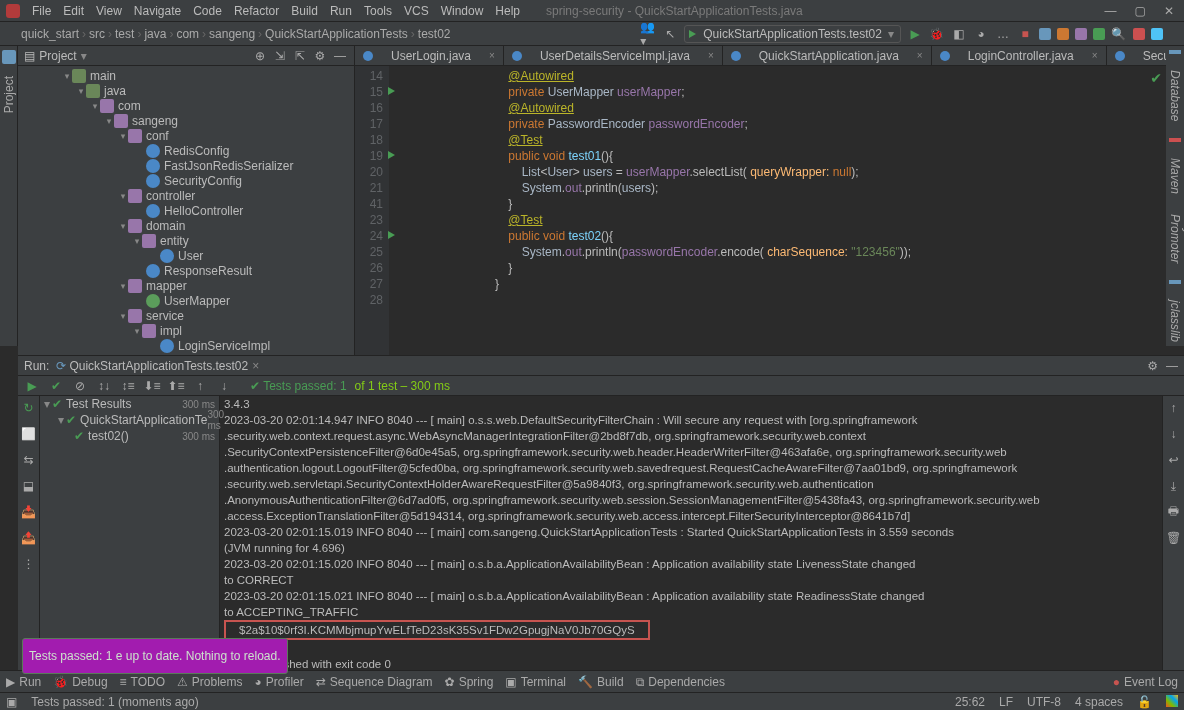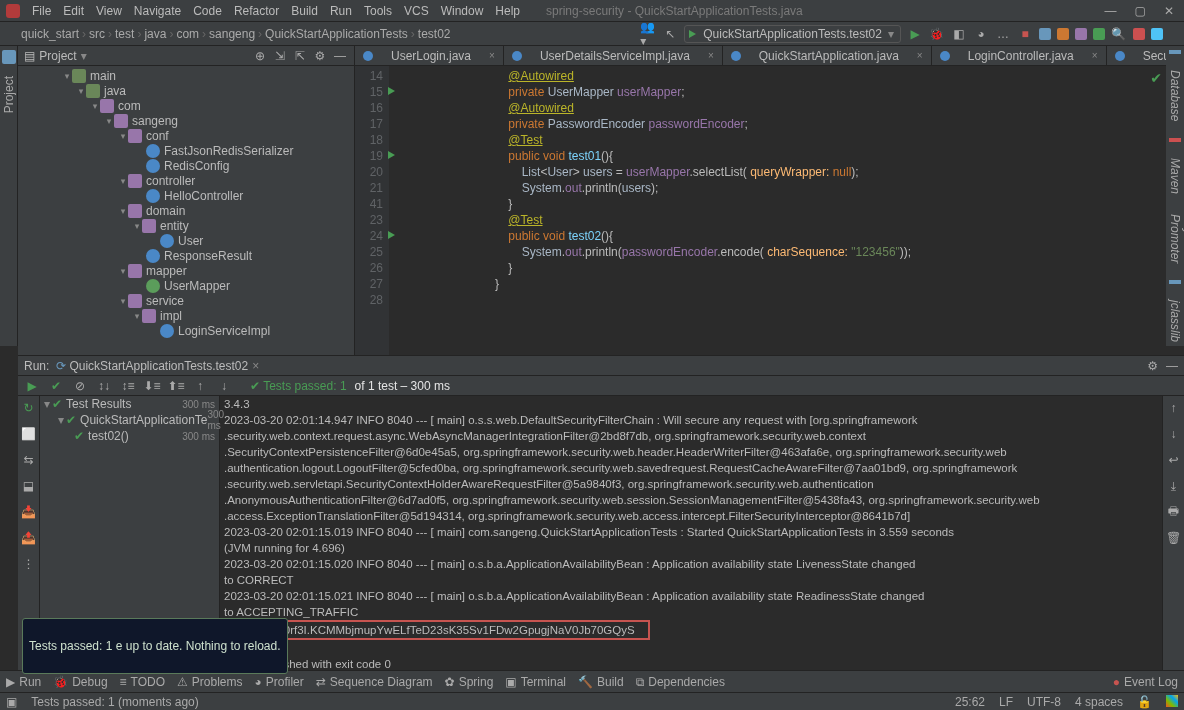--- a/index.html
+++ b/index.html
@@ -71,21 +71,21 @@
 .code .c-str { color: #6a8759; }
 .code .c-plain { color: #a9b7c6; }
 .editor .valid-mark { position: absolute; right: 4px; top: 4px; color: #499c54; font-size: 14px; }
 
 
 .run-window { position: absolute; left: 18px; right: 0; top: 355px; height: 325px; background: #2b2b2b; border-top: 1px solid #232323; display: flex; flex-direction: column; }
 .run-header { height: 20px; display: flex; align-items: center; padding: 0 6px; background: #3c3f41; border-bottom: 1px solid #232323; }
 .run-header .gear { margin-left: auto; color: #aaaaaa; cursor: pointer; }
 .run-toolbar { height: 20px; display: flex; align-items: center; padding: 0 6px; background: #3c3f41; gap: 8px; border-bottom: 1px solid #232323; }
 .run-toolbar .pass-text { color: #499c54; }
-.run-toolbar .pass-info { color: #e5e5e5; }
+.run-toolbar .pass-info { color: #84cc16; }
 .run-body { flex: 1; display: flex; overflow: hidden; }
 .run-left-gutter { width: 22px; background: #3c3f41; display: flex; flex-direction: column; align-items: center; padding-top: 4px; gap: 10px; border-right: 1px solid #232323; }
 .test-tree { width: 180px; background: #3c3f41; border-right: 1px solid #232323; }
 .test-row { display: flex; align-items: center; height: 16px; padding-left: var(--ind, 4px); cursor: pointer; }
 .test-row .ok { color: #499c54; margin-right: 4px; }
 .test-row .time { margin-left: auto; color: #888888; padding-right: 4px; font-size: 10px; }
 .console { flex: 1; font-family: "Consolas", monospace; font-size: 11.5px; color: #bbbbbb; line-height: 16px; padding: 0 4px; overflow-wrap: break-word; position: relative; }
 .console .highlight-box { border: 2px solid #c75450; padding: 0 13px; display: inline-block; }
 .run-right-gutter { width: 22px; background: #3c3f41; border-left: 1px solid #232323; display: flex; flex-direction: column; align-items: center; padding-top: 4px; gap: 10px; }
 
@@ -93,21 +93,21 @@
 .bottom-strip { position: absolute; left: 0; right: 0; bottom: 18px; height: 22px; background: #3c3f41; border-top: 1px solid #232323; display: flex; align-items: center; padding: 0 6px; gap: 12px; }
 .bottom-strip .bitem { display: flex; align-items: center; gap: 4px; cursor: pointer; color: #aaaaaa; }
 .bottom-strip .event-log { margin-left: auto; }
 
 
 .statusbar { position: absolute; left: 0; right: 0; bottom: 0; height: 18px; background: #3c3f41; border-top: 1px solid #232323; display: flex; align-items: center; padding: 0 6px; color: #aaaaaa; gap: 14px; }
 .statusbar .stat-right { margin-left: auto; display: flex; gap: 14px; }
 .statusbar .winlogo { width: 12px; height: 12px; background: linear-gradient(45deg,#f25022,#7fba00,#00a4ef,#ffb900); }
 
 
-.tooltip { position: absolute; left: 22px; bottom: 36px; background: #0f172a; border: 1px solid #5a7a5a; padding: 20px 6px; border-radius: 3px; color: #cde0cd; z-index: 10; }
+.tooltip { position: absolute; left: 22px; bottom: 36px; background: #a21caf; border: 1px solid #5a7a5a; padding: 10px 6px; border-radius: 3px; color: #cde0cd; z-index: 10; }
 </style>
 </head>
 <body>
 
 <div class="menubar">
   <div class="logo"></div>
   <div id="menu-items" style="display: inline;"><span class="menu-item">File</span><span class="menu-item">Edit</span><span class="menu-item">View</span><span class="menu-item">Navigate</span><span class="menu-item">Code</span><span class="menu-item">Refactor</span><span class="menu-item">Build</span><span class="menu-item">Run</span><span class="menu-item">Tools</span><span class="menu-item">VCS</span><span class="menu-item">Window</span><span class="menu-item">Help</span></div>
   <div class="title">spring-security - QuickStartApplicationTests.java</div>
   <div class="win-controls">
     <span>—</span>
@@ -190,26 +190,31 @@
         <span class="label">sangeng</span>
       </div>
       <div class="tree-row" style="--ind: 100px;">
         <span class="chev">▾</span>
         <span class="ticon pkg"></span>
         <span class="label">conf</span>
       </div>
       <div class="tree-row" style="--ind: 118px;">
         <span class="chev"></span>
         <span class="ticon cls"></span>
+        <span class="label">RedisConfig</span>
+      </div>
+      <div class="tree-row" style="--ind: 118px;">
+        <span class="chev"></span>
+        <span class="ticon cls"></span>
         <span class="label">FastJsonRedisSerializer</span>
       </div>
       <div class="tree-row" style="--ind: 118px;">
         <span class="chev"></span>
         <span class="ticon cls"></span>
-        <span class="label">RedisConfig</span>
+        <span class="label">SecurityConfig</span>
       </div>
       <div class="tree-row" style="--ind: 100px;">
         <span class="chev">▾</span>
         <span class="ticon pkg"></span>
         <span class="label">controller</span>
       </div>
       <div class="tree-row" style="--ind: 118px;">
         <span class="chev"></span>
         <span class="ticon cls"></span>
         <span class="label">HelloController</span>

